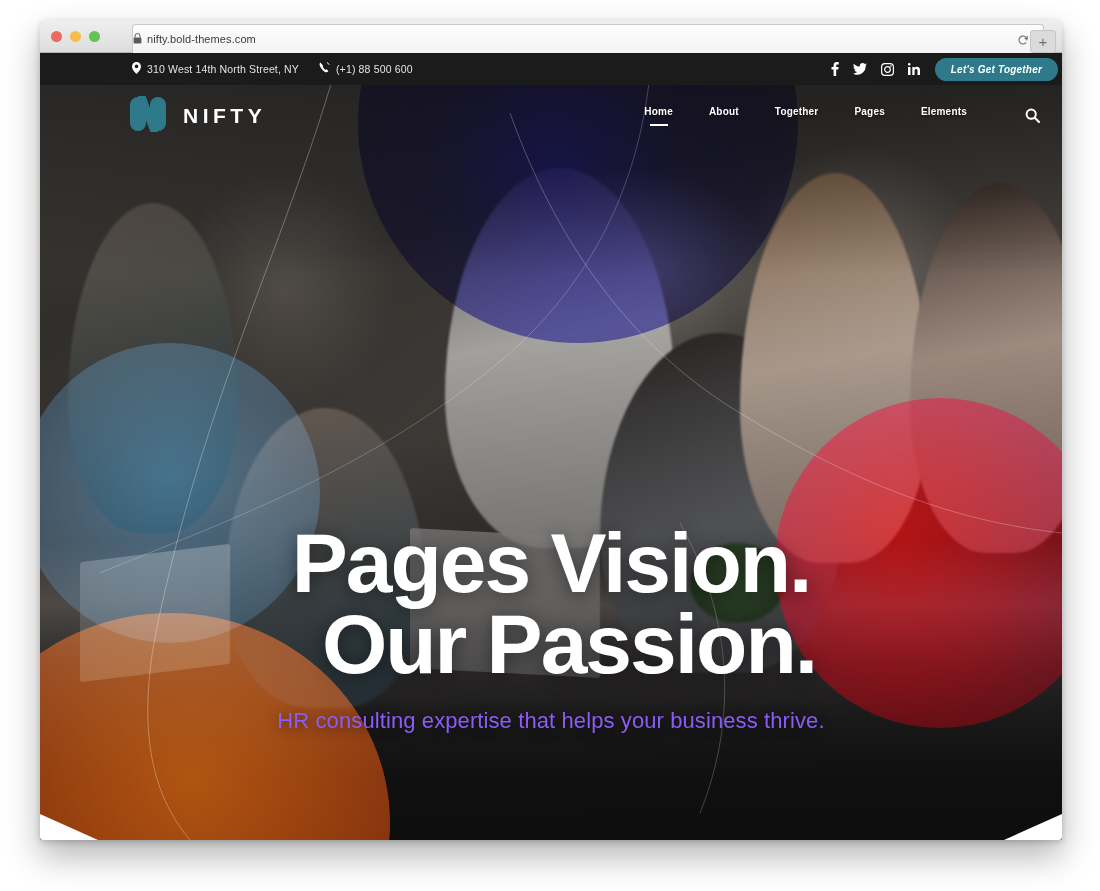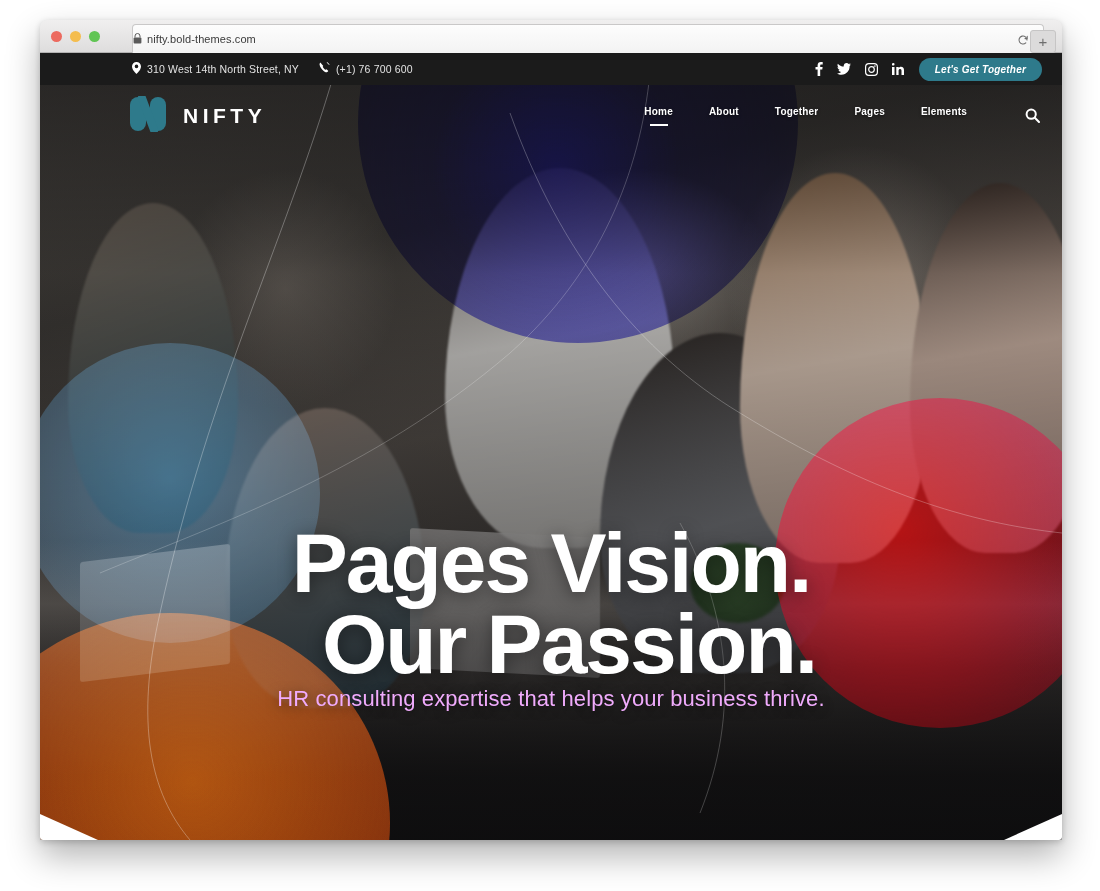--- a/index.html
+++ b/index.html
@@ -174,21 +174,21 @@
   .curve-svg { position: absolute; inset: 0; }
 
   
   .topbar {
     position: absolute;
     left: 0; right: 0; top: 0;
     height: 32px;
     background: #1b1b1b;
     display: flex;
     align-items: center;
-    padding: 0 20px 0 92px;
+    padding: 0 4px 0 92px;
     z-index: 20;
   }
   .contact-group { display: flex; align-items: center; gap: 20px; }
   .contact-item {
     display: flex; align-items: center; gap: 6px;
     color: #e2e2e2; font-size: 10.5px; letter-spacing: 0.15px;
   }
   .topbar-right {
     margin-left: auto;
     display: flex; align-items: center; gap: 15px;
@@ -275,21 +275,22 @@
     color: #ffffff;
     font-weight: bold;
     font-size: 84px;
     line-height: 0.97;
     letter-spacing: -2px;
     text-shadow: 0 3px 18px rgba(0,0,0,0.45);
   }
   .hero-line-1 { padding-left: 0; }
   .hero-line-2 { padding-left: 36px; }
   .hero-sub {
-    color: #f0abfc;
+    margin-top: 22px;
+    color: #8b5cf6;
     font-size: 22px;
     letter-spacing: 0.1px;
     text-shadow: 0 2px 12px rgba(0,0,0,0.55);
   }
 
   
   .corner-cut {
     position: absolute;
     bottom: 0;
     width: 0; height: 0;
@@ -380,21 +381,21 @@
           </span>
           <span>310 West 14th North Street, NY</span>
         </div>
         <div class="contact-item">
           <span>
             <svg width="11" height="12" viewBox="0 0 11 12">
               <path d="M1.4 0.6C0.9 1.1 0.4 1.8 0.6 2.8 1 5 2.6 7.4 4.6 9c1.1.9 2.4 1.6 3.3 1.3.6-.2 1.1-.9 1.4-1.4L7.6 7.3c-.4.3-.9.7-1.3.5-.9-.5-1.9-1.6-2.5-2.7-.2-.4.2-.9.5-1.2L2.6 2.1 1.4.6z" fill="#ffffff"></path>
               <path d="M8.2 0.6c.8.3 1.5 1 1.8 1.8" fill="none" stroke="#ffffff" stroke-width="0.9" stroke-linecap="round"></path>
             </svg>
           </span>
-          <span>(+1) 76 700 600</span>
+          <span>(+1) 88 500 600</span>
         </div>
       </div>
 
       <div class="topbar-right">
         <div class="social-icons">
           <span>
             <svg width="8" height="14" viewBox="0 0 8 14">
               <path d="M5.2 14V7.6h2.1l.3-2.5H5.2V3.6c0-.7.2-1.2 1.2-1.2H7.7V.1C7.5.1 6.7 0 5.8 0 3.9 0 2.6 1.2 2.6 3.3v1.8H.5v2.5h2.1V14h2.6z" fill="#ffffff"></path>
             </svg>
           </span>

